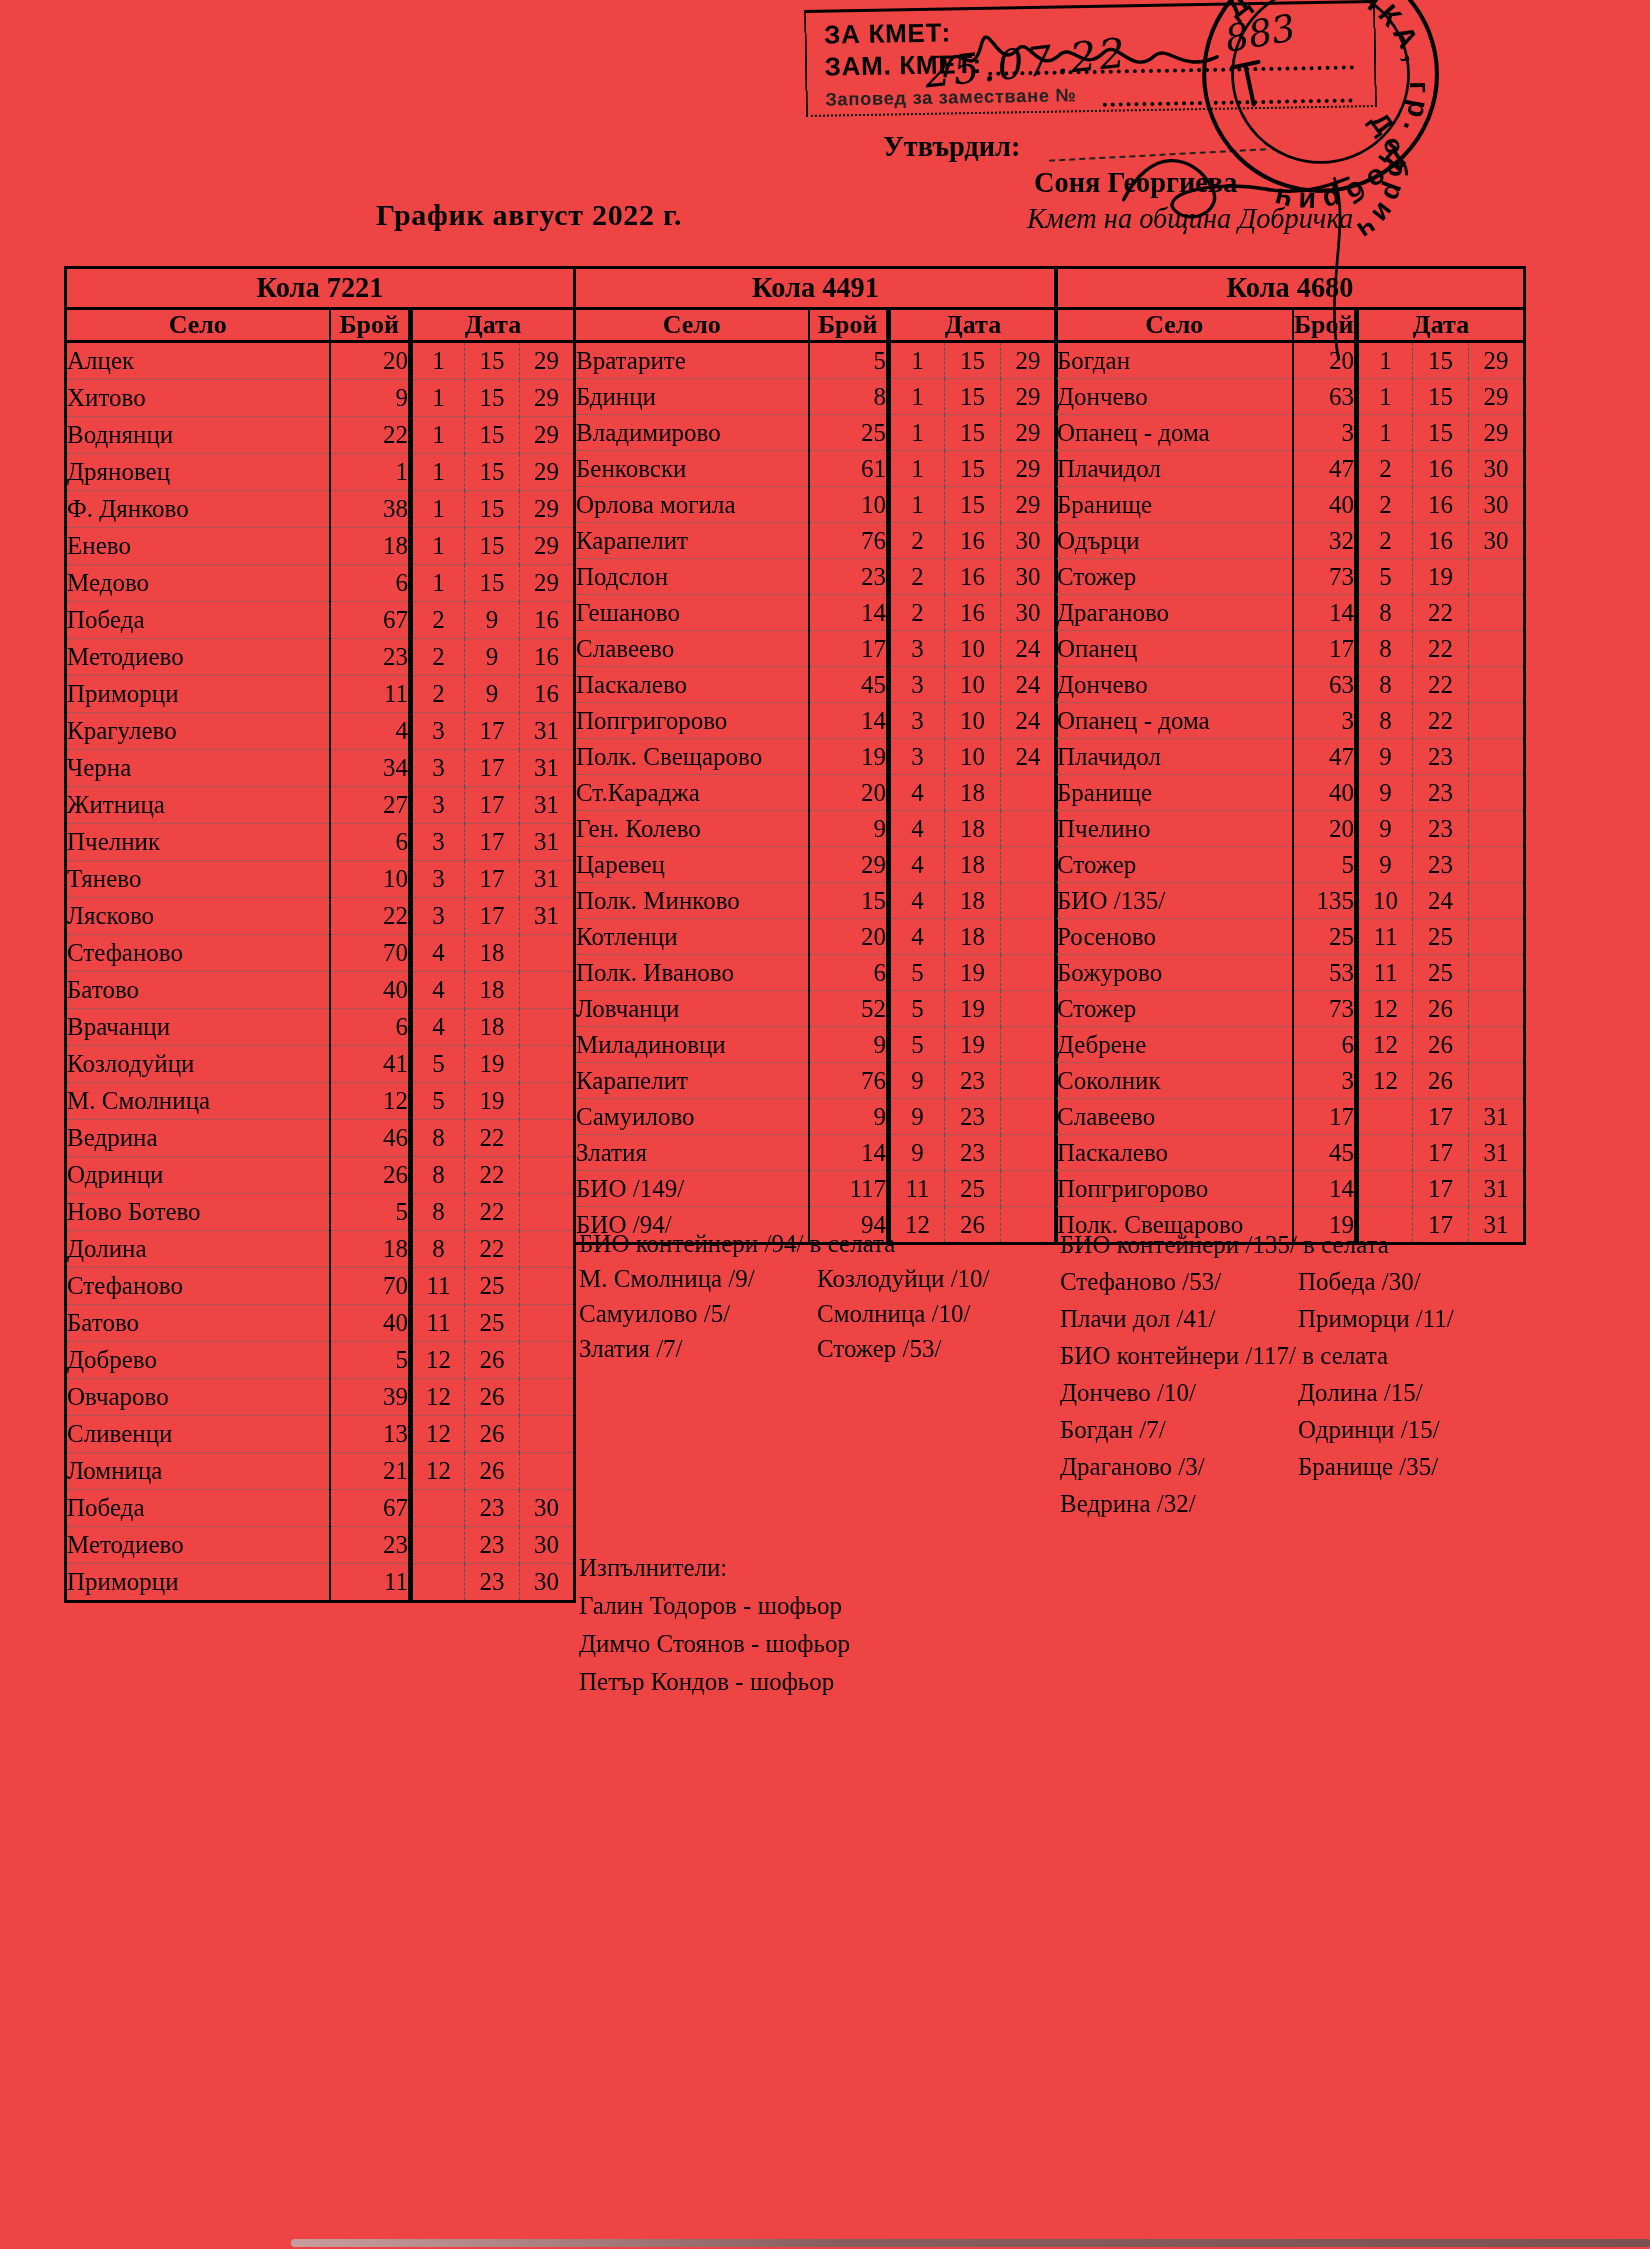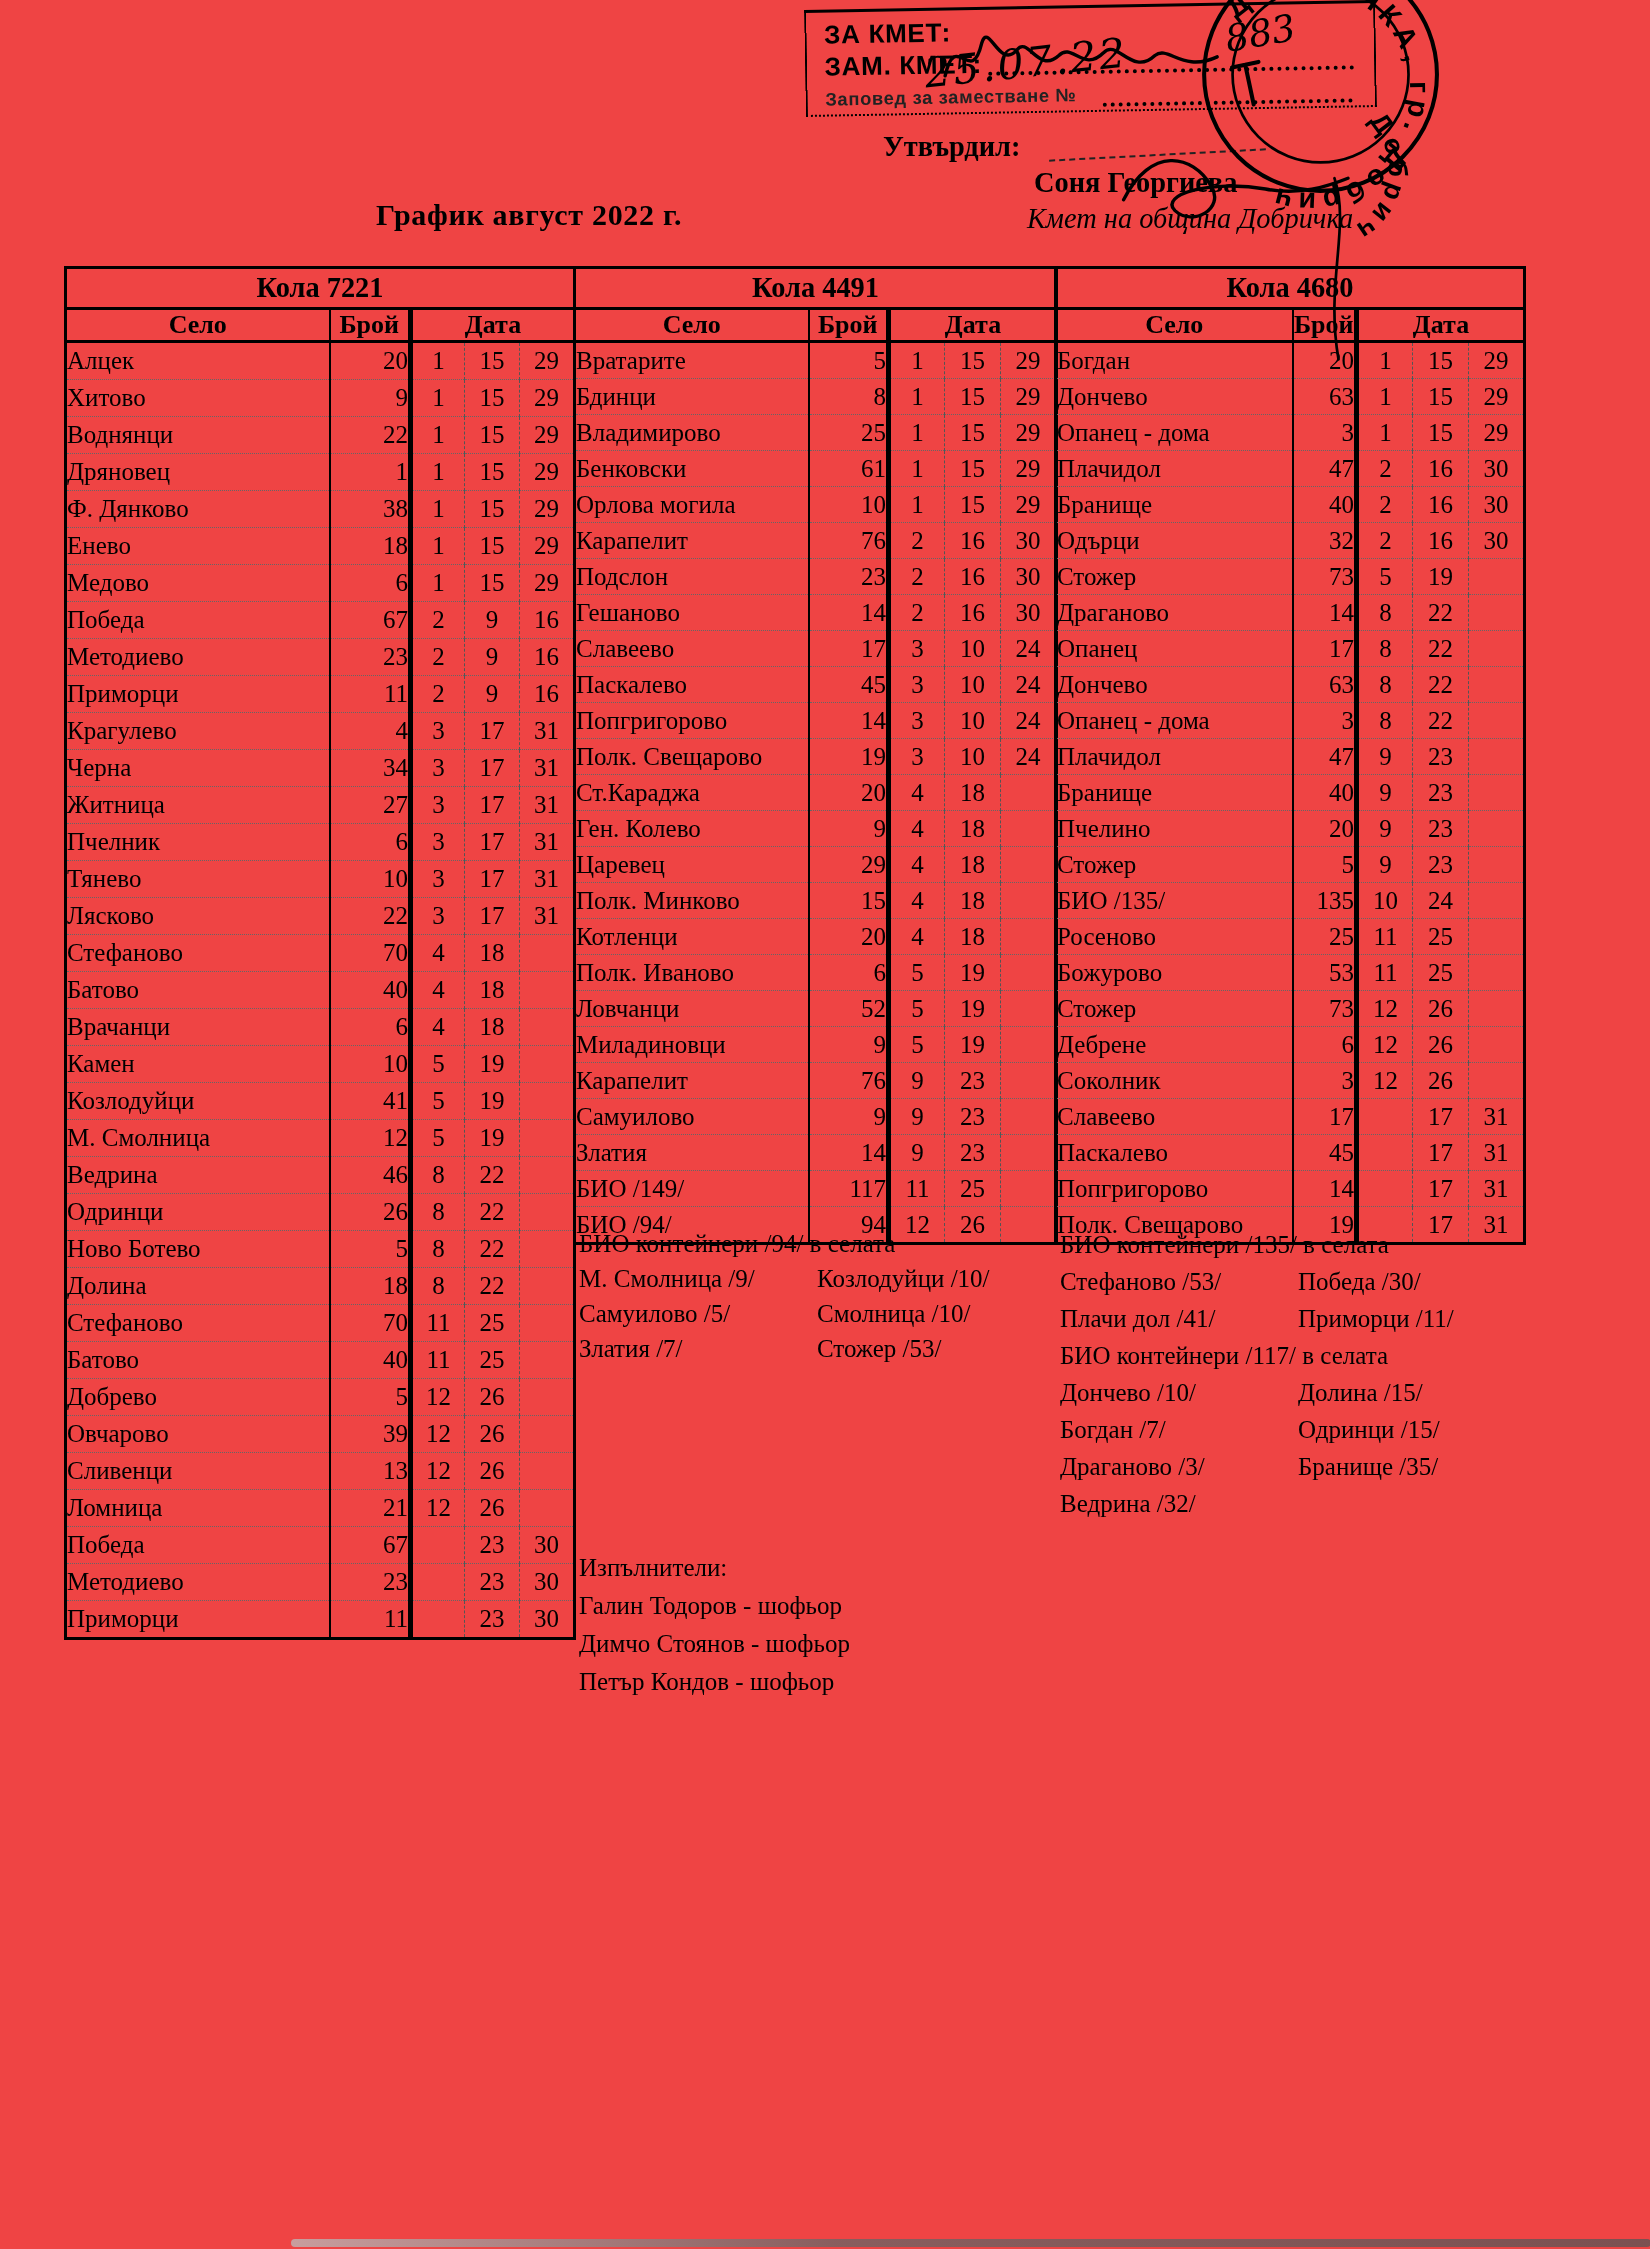--- a/index.html
+++ b/index.html
@@ -257,27 +257,20 @@
           <td class="d3"></td>
         </tr>
         <tr>
           <td class="name">Врачанци</td>
           <td class="count">6</td>
           <td class="d1">4</td>
           <td class="d2">18</td>
           <td class="d3"></td>
         </tr>
         <tr>
-          <td class="name">Камен</td>
-          <td class="count">10</td>
-          <td class="d1">5</td>
-          <td class="d2">19</td>
-          <td class="d3"></td>
-        </tr>
-        <tr>
           <td class="name">Козлодуйци</td>
           <td class="count">41</td>
           <td class="d1">5</td>
           <td class="d2">19</td>
           <td class="d3"></td>
         </tr>
         <tr>
           <td class="name">М. Смолница</td>
           <td class="count">12</td>
           <td class="d1">5</td>

